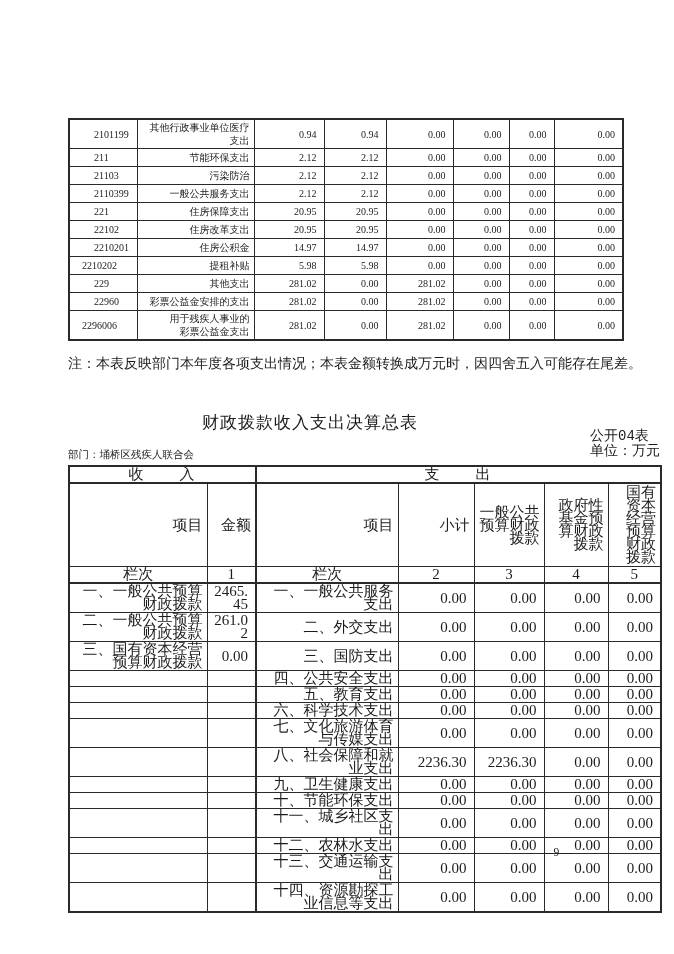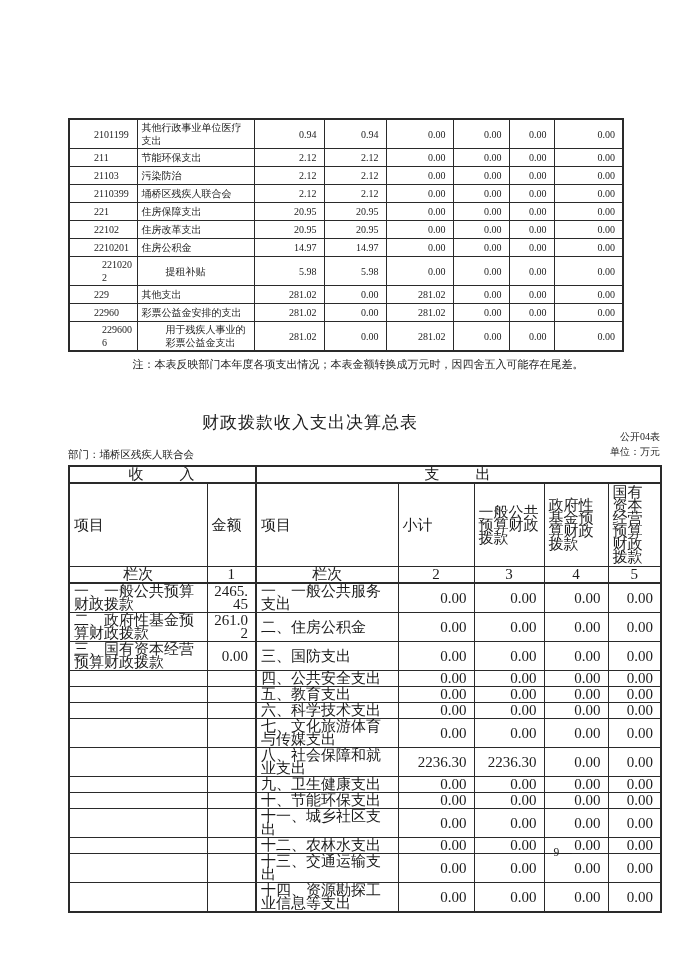--- a/index.html
+++ b/index.html
@@ -15,48 +15,48 @@
 
   table { border-collapse: collapse; table-layout: fixed; }
   td {
     border: 1px solid #2a2a2a;
     padding: 1px 4px;
     vertical-align: middle;
     word-break: break-all;
     overflow: hidden;
   }
   .num { text-align: right; padding-right: 7px; }
-  .item { text-align: left; }
+  .item { text-align: right; }
 
   
   .t1 {
     position: absolute; left: 68px; top: 118px;
     width: 554px;
     font-size: 10px; line-height: 13px;
     border: 2px solid #2a2a2a;
   }
   .t1 td { height: 18px; }
   .t1 .code { padding-left: 24px; }
-  .t1 tr.indented .code { padding-left: 32px; }
+  .t1 tr.indented .code { padding-left: 12px; }
   .t1 tr.indented .item { padding-left: 28px; }
 
   .note {
     position: absolute; left: 68px; top: 357px; width: 580px;
-    margin: 0; font-size: 11px; line-height: 14px; text-align: center;
+    margin: 0; font-size: 14px; line-height: 14px;
   }
 
   
   .title {
     position: absolute; left: 0; top: 397px; width: 592px;
     margin: 14px; text-align: center;
     font-size: 17px; font-weight: normal; letter-spacing: 1px;
   }
   .meta {
     position: absolute; right: 14px; top: 429px;
-    text-align: right; font-size: 10px; line-height: 15px;
+    text-align: left; font-size: 14px; line-height: 15px; font-family: Liberation Mono, monospace;
   }
   .dept {
     position: absolute; left: 68px; top: 448px;
     font-size: 10.5px;
   }
   .t2 {
     position: absolute; left: 68px; top: 465px;
     width: 592px;
     font-size: 15px; line-height: 13px;
     border: 2px solid #2a2a2a;
@@ -117,21 +117,21 @@
     <td class="num">2.12</td>
     <td class="num">2.12</td>
     <td class="num">0.00</td>
     <td class="num">0.00</td>
     <td class="num">0.00</td>
     <td class="num">0.00</td>
   </tr>
 
   <tr>
     <td class="code">2110399</td>
-    <td class="item">埇桥区残疾人联合会</td>
+    <td class="item">一般公共服务支出</td>
     <td class="num">2.12</td>
     <td class="num">2.12</td>
     <td class="num">0.00</td>
     <td class="num">0.00</td>
     <td class="num">0.00</td>
     <td class="num">0.00</td>
   </tr>
 
   <tr>
     <td class="code">221</td>
@@ -262,23 +262,23 @@
     <td class="item">一、一般公共预算财政拨款</td>
     <td class="num">2465.45</td>
     <td class="item divider">一、一般公共服务支出</td>
     <td class="num">0.00</td>
     <td class="num">0.00</td>
     <td class="num">0.00</td>
     <td class="num">0.00</td>
   </tr>
 
   <tr>
-    <td class="item">二、政府性基金预算财政拨款</td>
+    <td class="item">二、一般公共预算财政拨款</td>
     <td class="num">261.02</td>
-    <td class="item divider">二、住房公积金</td>
+    <td class="item divider">二、外交支出</td>
     <td class="num">0.00</td>
     <td class="num">0.00</td>
     <td class="num">0.00</td>
     <td class="num">0.00</td>
   </tr>
 
   <tr>
     <td class="item">三、国有资本经营预算财政拨款</td>
     <td class="num">0.00</td>
     <td class="item divider">三、国防支出</td>

